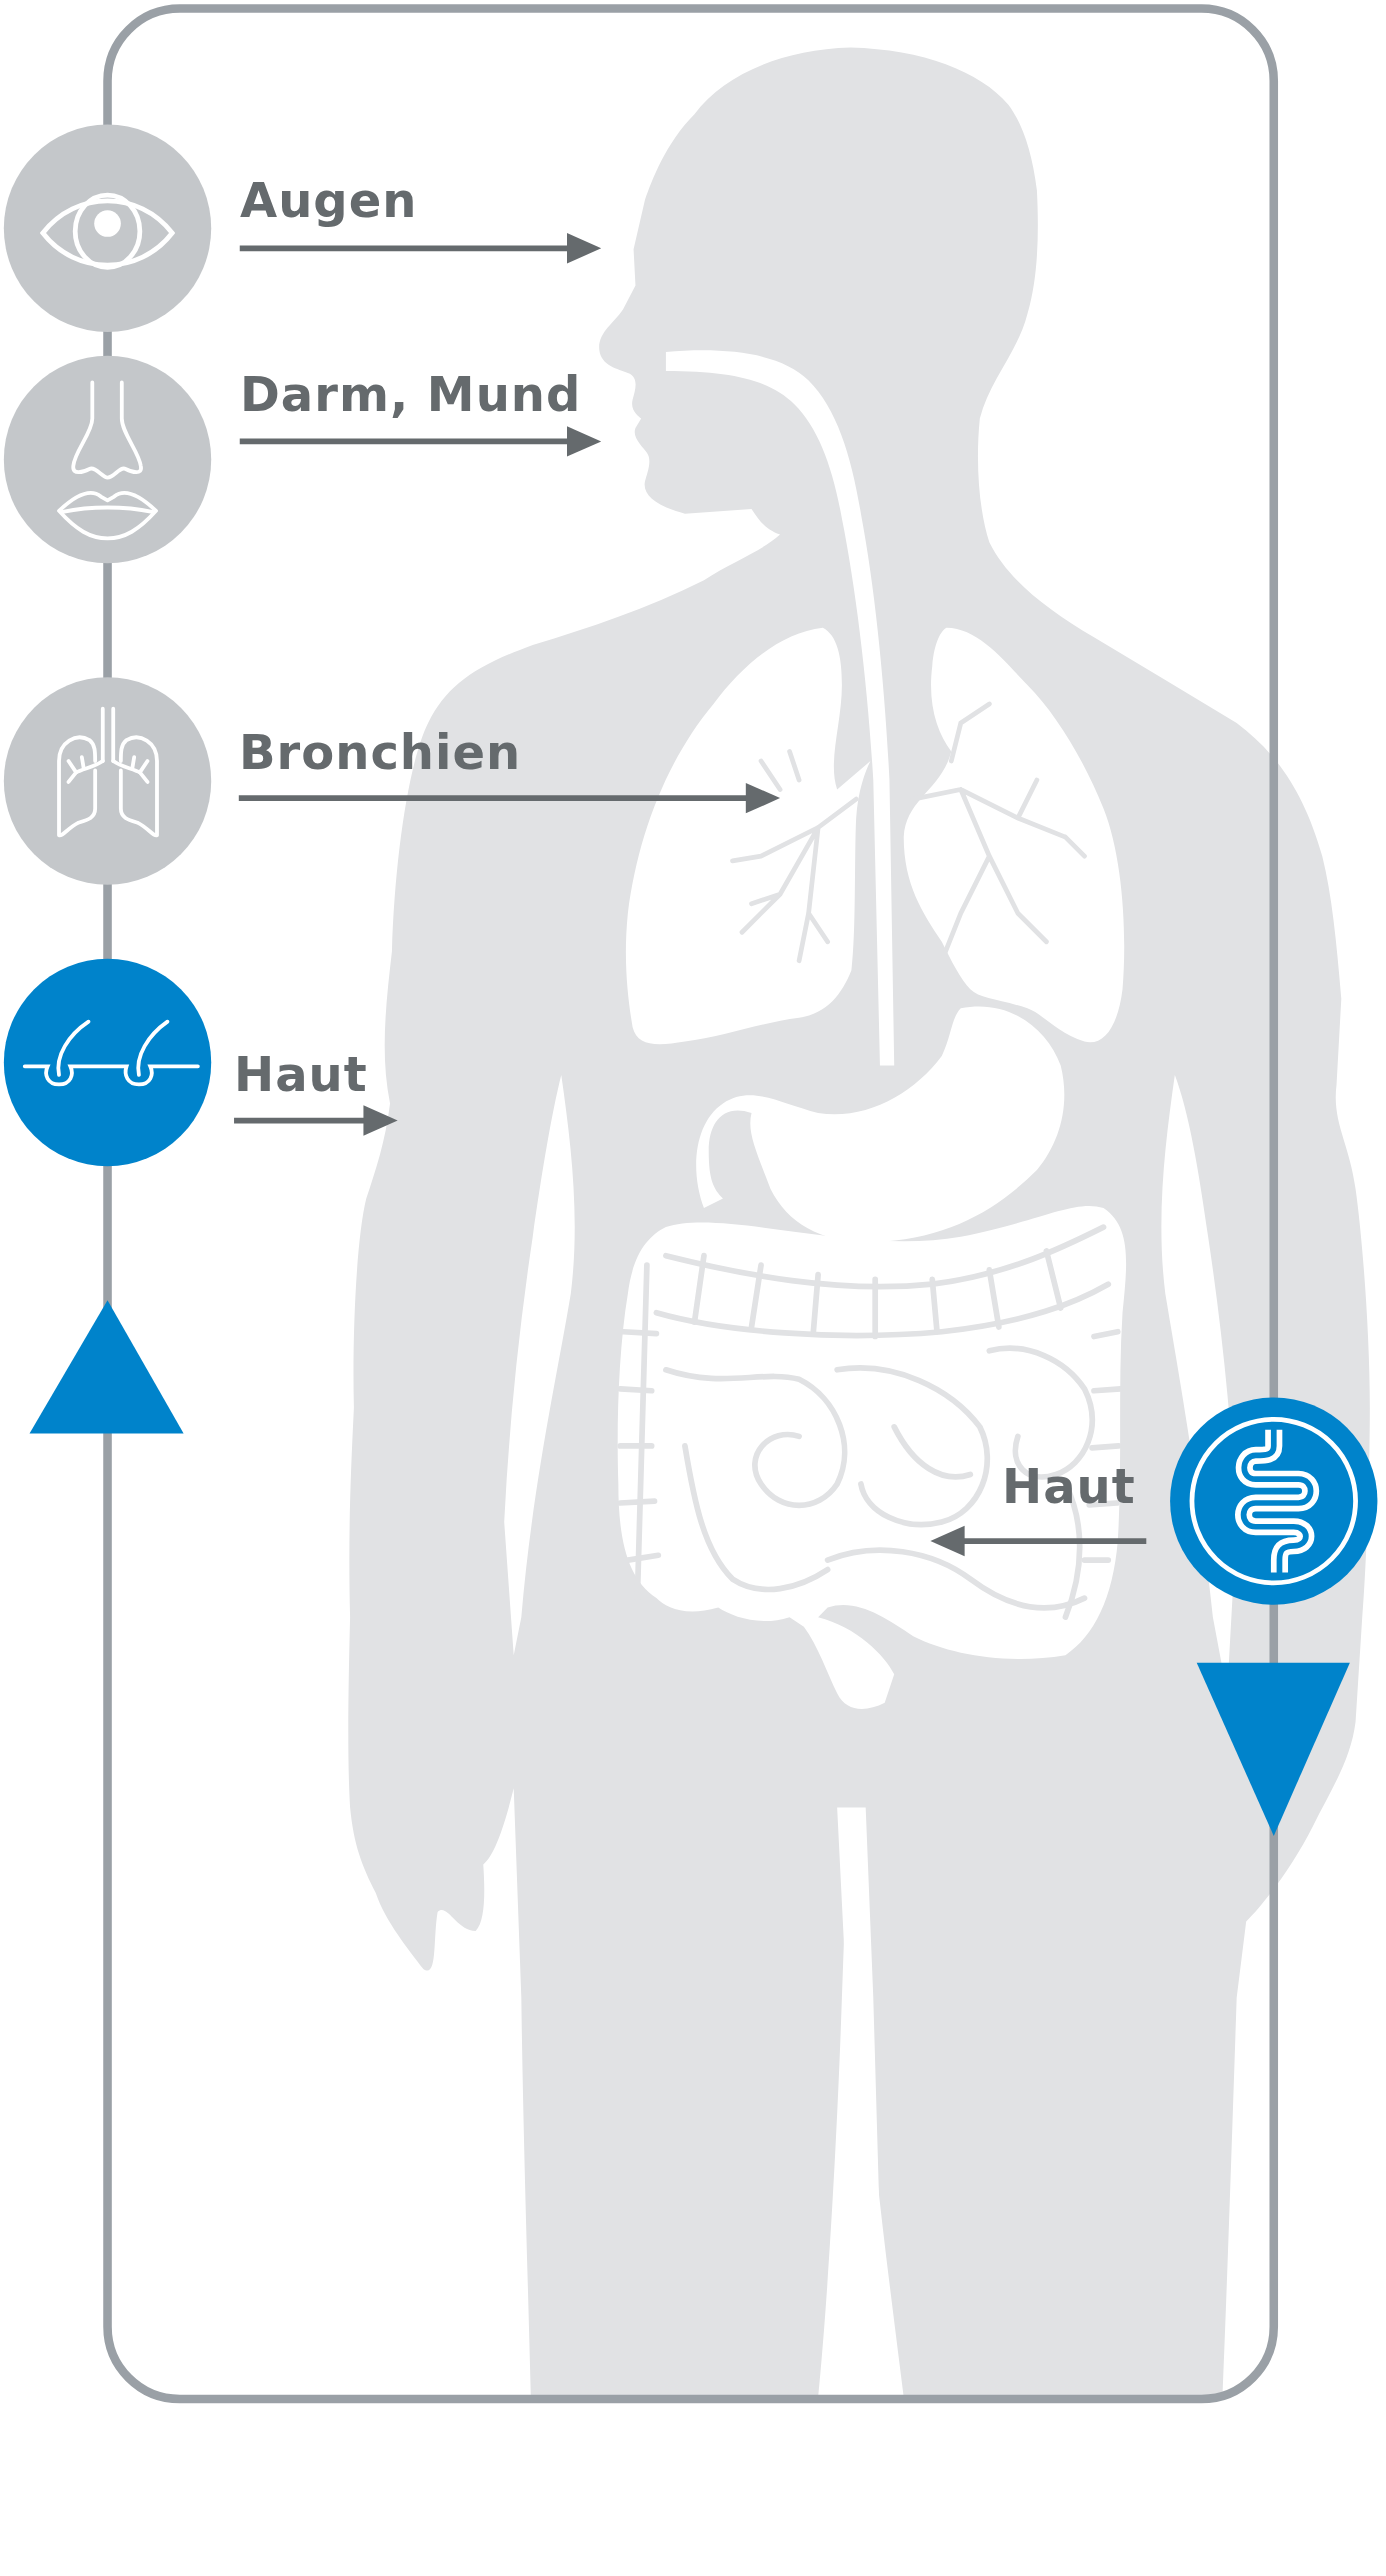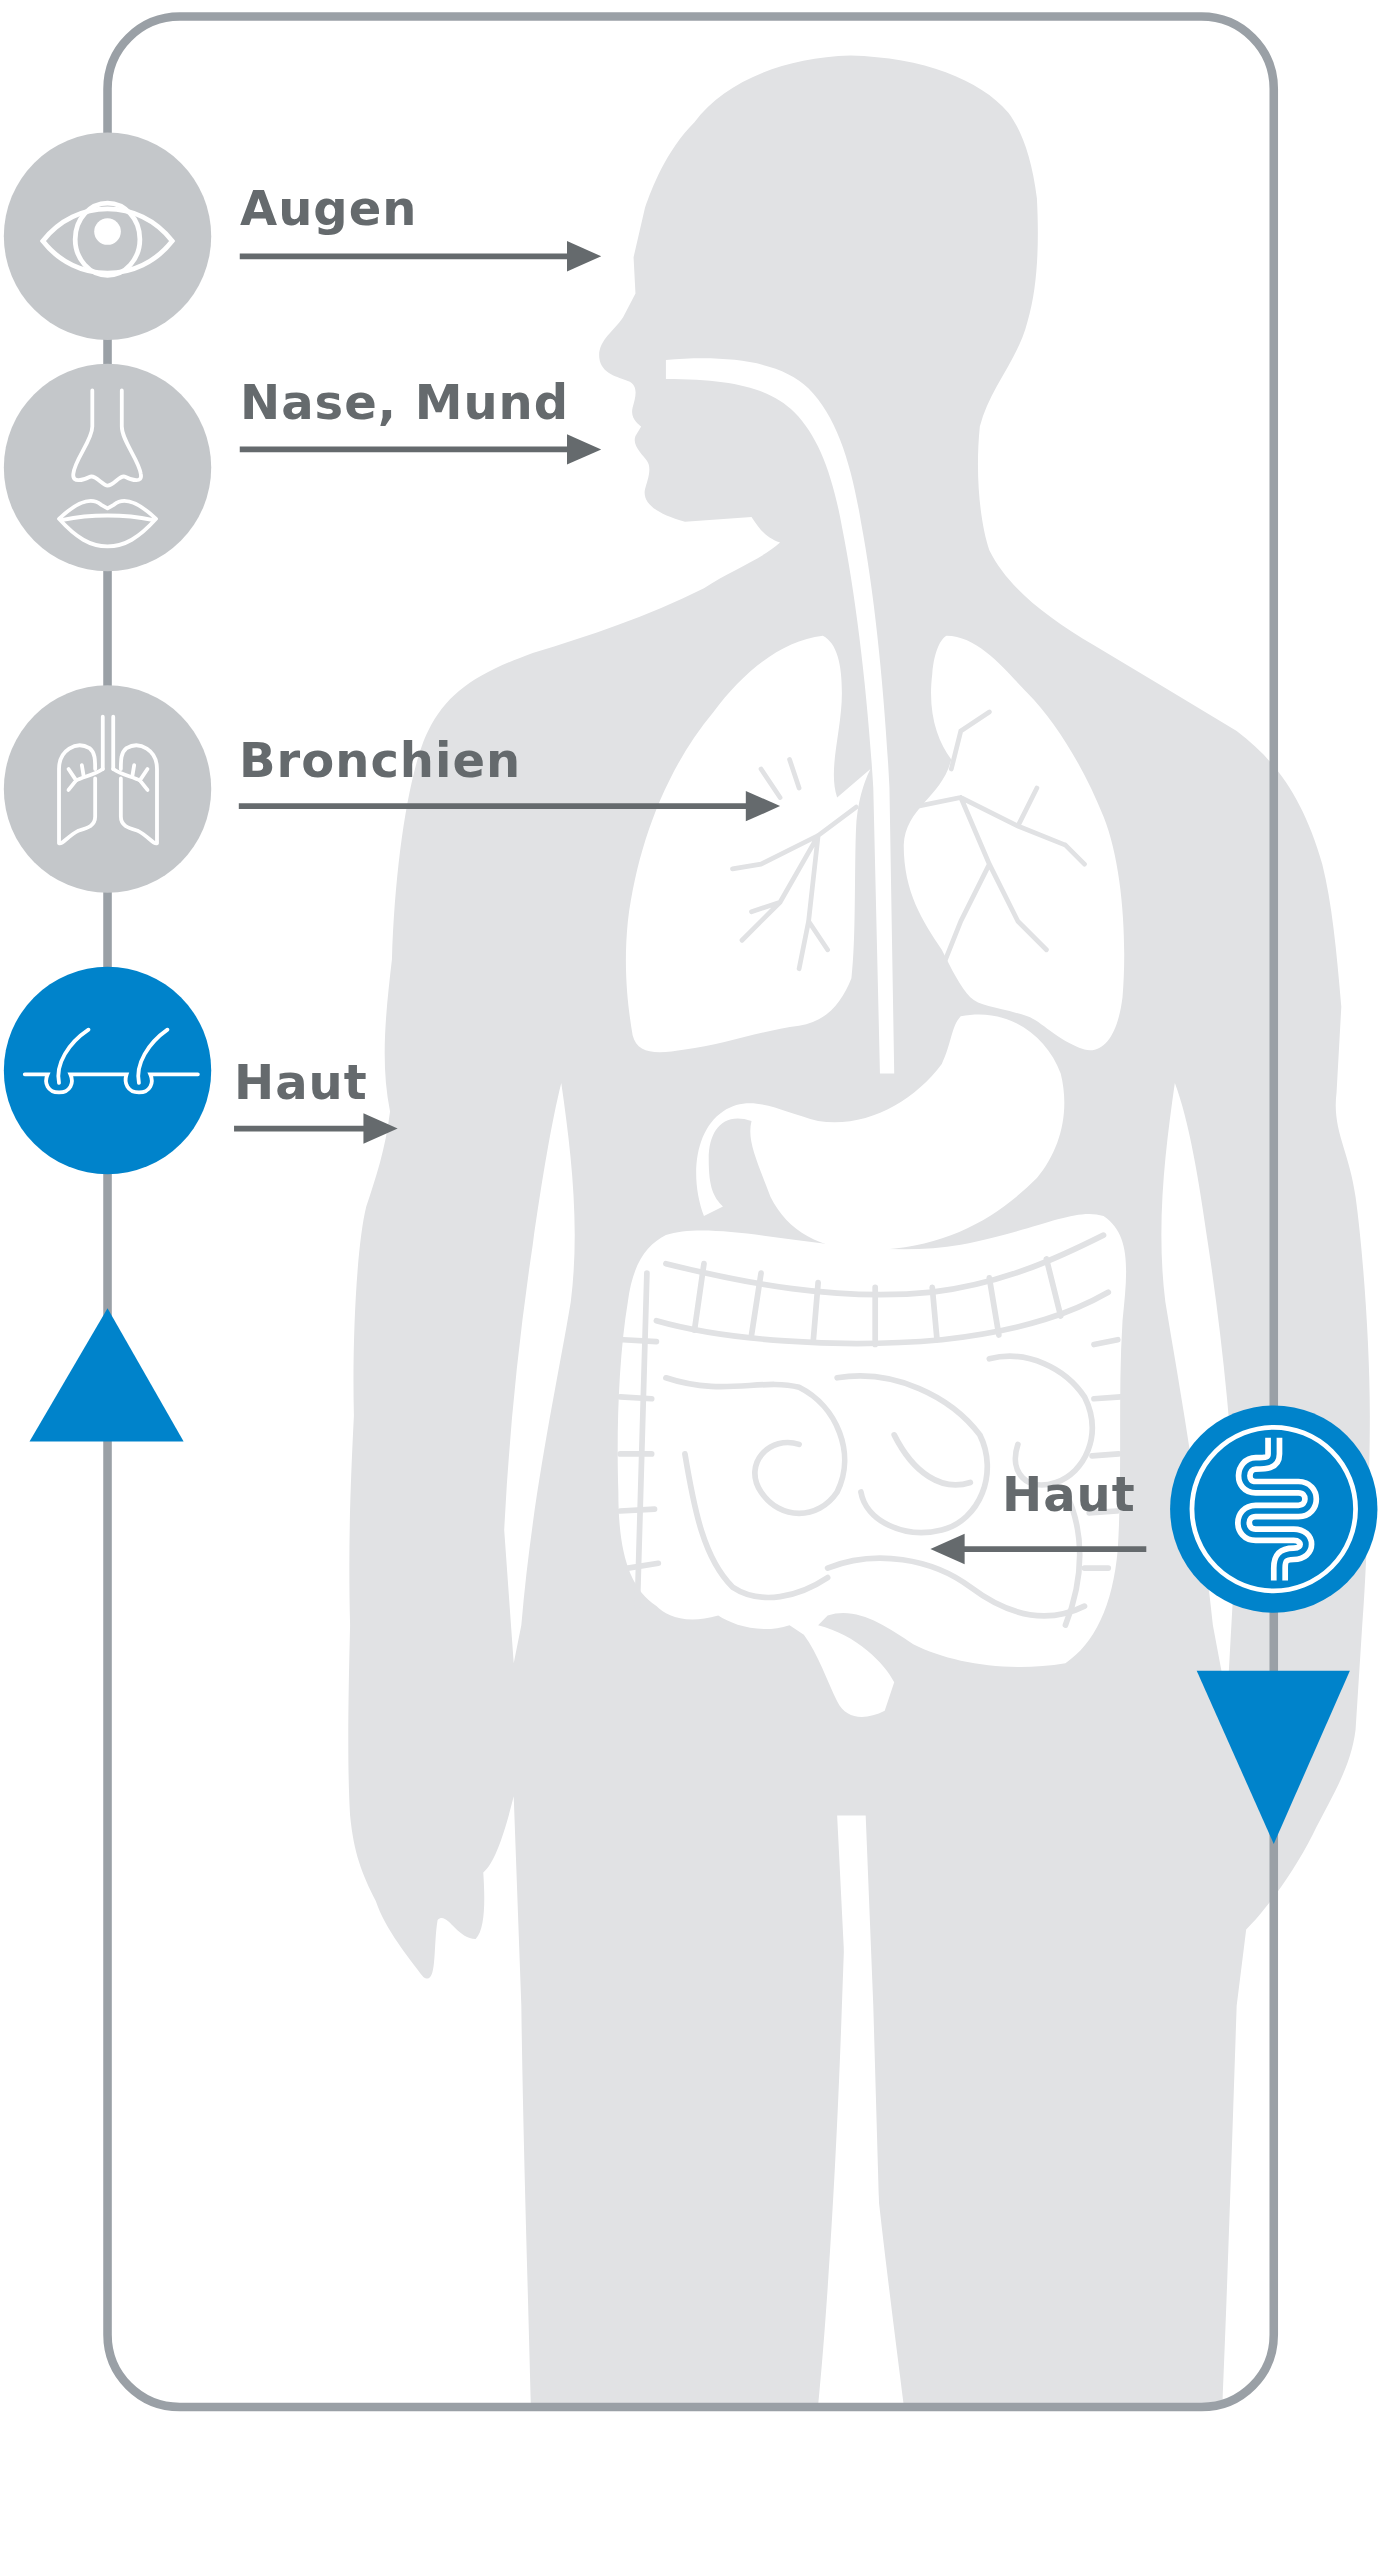--- a/index.html
+++ b/index.html
@@ -1,17 +1,17 @@
 <!DOCTYPE html>
 <html style="font-size:15px"><head>
 <meta charset="utf-8">
 <style>
   html, body { margin: 0; padding: 0; background: #ffffff; }
   body { width: 1387px; height: 2576px; position: relative; overflow: hidden; font-family: "DejaVu Sans", "Liberation Sans", sans-serif; }
-  #stage { position: absolute; left: 0; top: 8px; width: 1387px; height: 2088px; }
+  #stage { position: absolute; left: 0; top: 0; width: 1387px; height: 2088px; }
   .label { position: absolute; font-family: "DejaVu Sans", "Liberation Sans", sans-serif; font-weight: bold; font-size: 48px; color: #656a6d; line-height: 1; white-space: nowrap; letter-spacing: 1px; }
 </style>
 </head>
 <body>
 
 <div id="stage">
 <svg width="1387" height="2576" viewBox="0 0 1458 2708" xmlns="http://www.w3.org/2000/svg">
 
   <g>
     <path fill="#e1e2e4" d="
@@ -188,18 +188,18 @@
     </g>
     <g>
       <line x1="1205" y1="1620" x2="1010" y2="1620" stroke-width="6"></line>
       <polygon points="1014,1604 978,1620 1014,1636" stroke="none"></polygon>
     </g>
   </g>
 </svg>
 
 
 <div class="label" style="left:240px; top:176px;">Augen</div>
-<div class="label" style="left:240px; top:370px;">Nase, Mund</div>
+<div class="label" style="left:240px; top:370px;">Darm, Mund</div>
 <div class="label" style="left:239px; top:728px;">Bronchien</div>
 <div class="label" style="left:234px; top:1050px;text-align:center;">Haut</div>
 <div class="label" style="left:1002px; top:1462px;">Haut</div>
 </div>
 
 
 </body></html>

